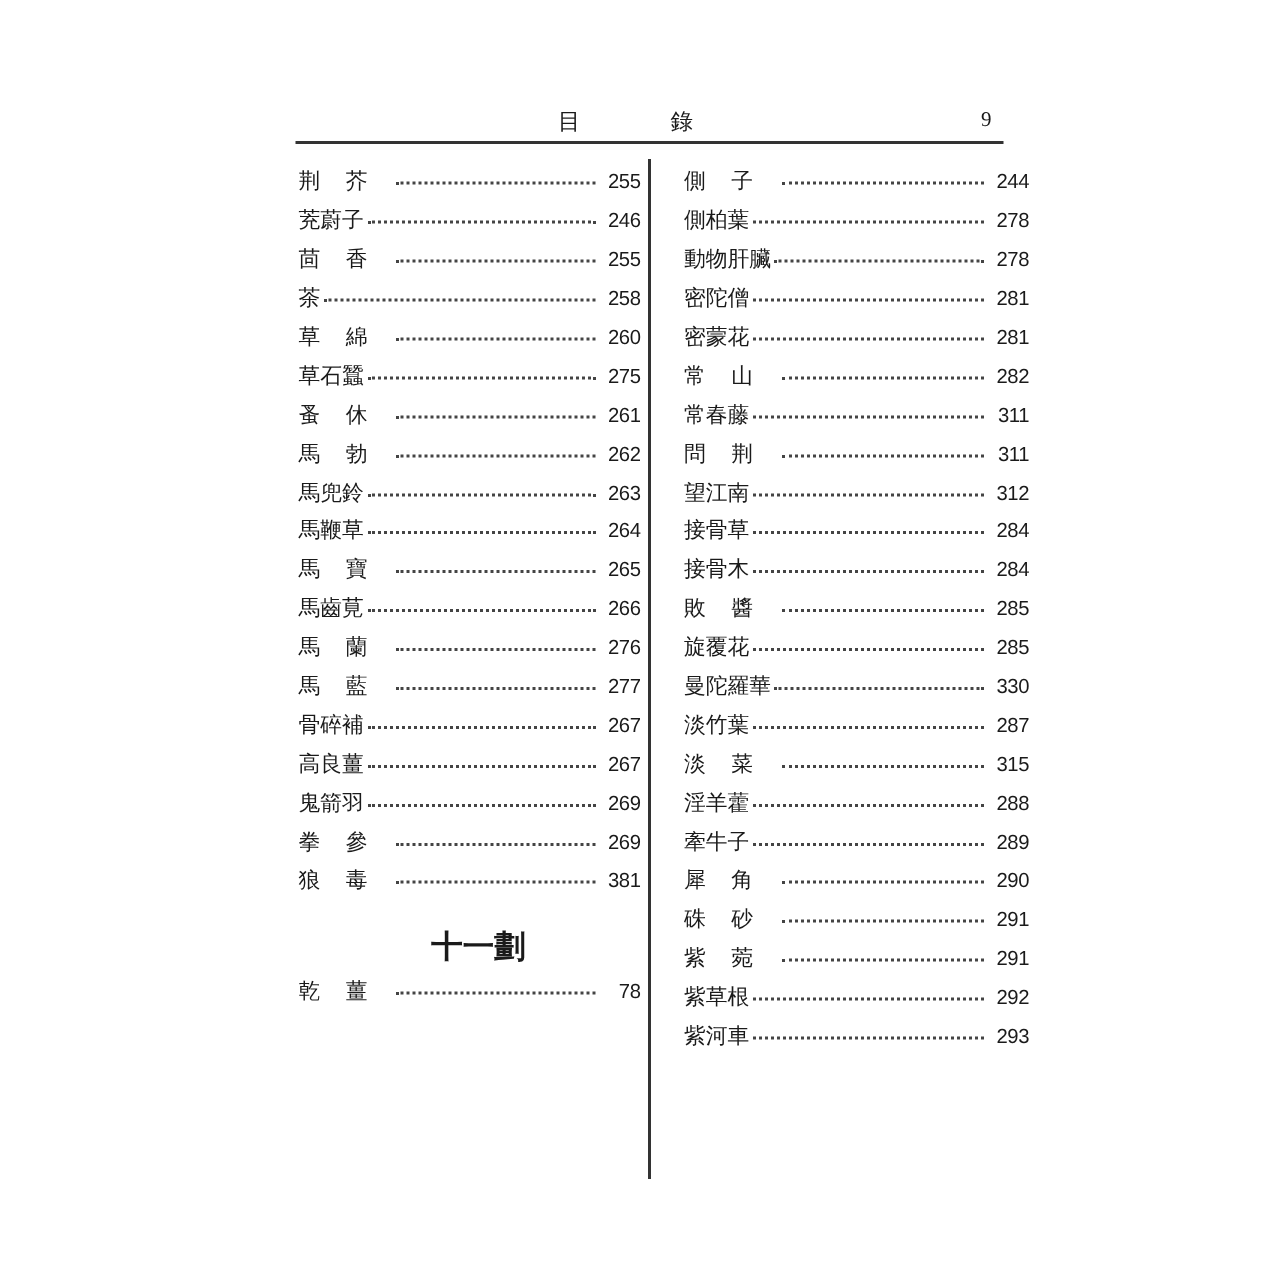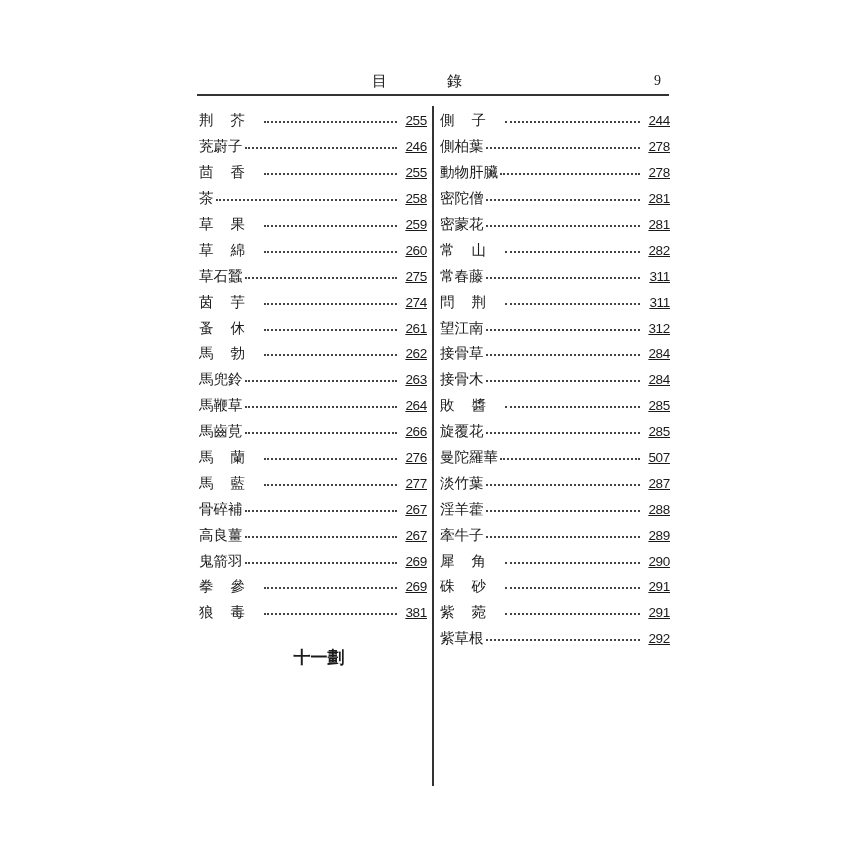--- a/index.html
+++ b/index.html
@@ -8,27 +8,27 @@
     font-family:"DejaVu Serif", serif; color:#1a1a1a;
   }
   .header { position:absolute; left:197px; top:68px; width:472px; height:26px; }
   .header .t1 { position:absolute; left:175px; top:4px; font-size:15px; }
   .header .t2 { position:absolute; left:250px; top:4px; font-size:15px; }
   .header .pg { position:absolute; right:8px; top:5px; font-size:14px; font-family:"Liberation Serif", serif; }
   .rule { position:absolute; left:197px; top:94px; width:472px; height:2px; background:#333; }
   .divider { position:absolute; left:432px; top:106px; width:1.5px; height:680px; background:#333; }
   .col { position:absolute; top:108px; }
   .col.left { left:199px; width:228px; }
-  .col.right { left:440px; width:230px; }
+  .col.right { left:456px; width:230px; }
   .entry { display:flex; align-items:center; height:25.9px; font-size:14.5px; }
   .entry .name { white-space:nowrap; letter-spacing:0; }
   .entry .name.spaced { letter-spacing:17px; }
   .entry .dots { flex:1; height:1px; margin:0 8px 0 2px; border-bottom:2px dotted #444; position:relative; top:1px; }
-  .entry .num { font-family:"Liberation Sans", sans-serif; font-size:13.5px; min-width:22px; text-align:right; letter-spacing:-0.3px;text-decoration:underline; }
-  .section-title { text-align:center; font-size:17px; font-weight:bold; height:38px; line-height:50px; margin-top:6px; margin-bottom:4px; padding-left:12px; }
+  .entry .num { font-family:"Liberation Sans", sans-serif; font-size:13.5px; min-width:22px; text-align:right; letter-spacing:-0.3px; }
+  .section-title { text-align:center; font-size:21px; font-weight:bold; height:38px; line-height:50px; margin-top:6px; margin-bottom:4px; padding-left:12px; }
 </style>
 </head>
 <body>
 
 <div class="header">
   <span class="t1">目</span>
   <span class="t2">錄</span>
   <span class="pg">9</span>
 </div>
 <div class="rule"></div>
@@ -49,60 +49,55 @@
       <span class="name spaced">茴香</span>
       <span class="dots"></span>
       <span class="num">255</span>
     </div>
     <div class="entry">
       <span class="name">茶</span>
       <span class="dots"></span>
       <span class="num">258</span>
     </div>
     <div class="entry">
-      <span class="name spaced">草果</span>
-      <span class="dots"></span>
-      <span class="num">259</span>
-    </div>
-    <div class="entry">
       <span class="name spaced">草綿</span>
       <span class="dots"></span>
       <span class="num">260</span>
     </div>
     <div class="entry">
       <span class="name">草石蠶</span>
       <span class="dots"></span>
       <span class="num">275</span>
     </div>
     <div class="entry">
-      <span class="name spaced">茵芋</span>
-      <span class="dots"></span>
-      <span class="num">274</span>
-    </div>
-    <div class="entry">
       <span class="name spaced">蚤休</span>
       <span class="dots"></span>
       <span class="num">261</span>
     </div>
     <div class="entry">
       <span class="name spaced">馬勃</span>
       <span class="dots"></span>
       <span class="num">262</span>
     </div>
     <div class="entry">
       <span class="name">馬兜鈴</span>
       <span class="dots"></span>
       <span class="num">263</span>
     </div>
     <div class="entry">
       <span class="name">馬鞭草</span>
       <span class="dots"></span>
       <span class="num">264</span>
     </div>
     <div class="entry">
+      <span class="name spaced">馬寶</span>
+      <span class="dots"></span>
+      <span class="num">265</span>
+    </div>
+    <div class="entry">
       <span class="name">馬齒莧</span>
       <span class="dots"></span>
       <span class="num">266</span>
     </div>
     <div class="entry">
       <span class="name spaced">馬蘭</span>
       <span class="dots"></span>
       <span class="num">276</span>
     </div>
     <div class="entry">
@@ -129,20 +124,25 @@
       <span class="name spaced">拳參</span>
       <span class="dots"></span>
       <span class="num">269</span>
     </div>
     <div class="entry">
       <span class="name spaced">狼毒</span>
       <span class="dots"></span>
       <span class="num">381</span>
     </div>
     <div class="section-title">十一劃</div>
+    <div class="entry">
+      <span class="name spaced">乾薑</span>
+      <span class="dots"></span>
+      <span class="num">78</span>
+    </div>
   </div>
 <div class="col right" id="rightCol">
     <div class="entry">
       <span class="name spaced">側子</span>
       <span class="dots"></span>
       <span class="num">244</span>
     </div>
     <div class="entry">
       <span class="name">側柏葉</span>
       <span class="dots"></span>
@@ -199,28 +199,33 @@
       <span class="num">285</span>
     </div>
     <div class="entry">
       <span class="name">旋覆花</span>
       <span class="dots"></span>
       <span class="num">285</span>
     </div>
     <div class="entry">
       <span class="name">曼陀羅華</span>
       <span class="dots"></span>
-      <span class="num">507</span>
+      <span class="num">330</span>
     </div>
     <div class="entry">
       <span class="name">淡竹葉</span>
       <span class="dots"></span>
       <span class="num">287</span>
     </div>
     <div class="entry">
+      <span class="name spaced">淡菜</span>
+      <span class="dots"></span>
+      <span class="num">315</span>
+    </div>
+    <div class="entry">
       <span class="name">淫羊藿</span>
       <span class="dots"></span>
       <span class="num">288</span>
     </div>
     <div class="entry">
       <span class="name">牽牛子</span>
       <span class="dots"></span>
       <span class="num">289</span>
     </div>
     <div class="entry">
@@ -235,14 +240,19 @@
     </div>
     <div class="entry">
       <span class="name spaced">紫菀</span>
       <span class="dots"></span>
       <span class="num">291</span>
     </div>
     <div class="entry">
       <span class="name">紫草根</span>
       <span class="dots"></span>
       <span class="num">292</span>
+    </div>
+    <div class="entry">
+      <span class="name">紫河車</span>
+      <span class="dots"></span>
+      <span class="num">293</span>
     </div>
   </div>
 
 </body></html>

